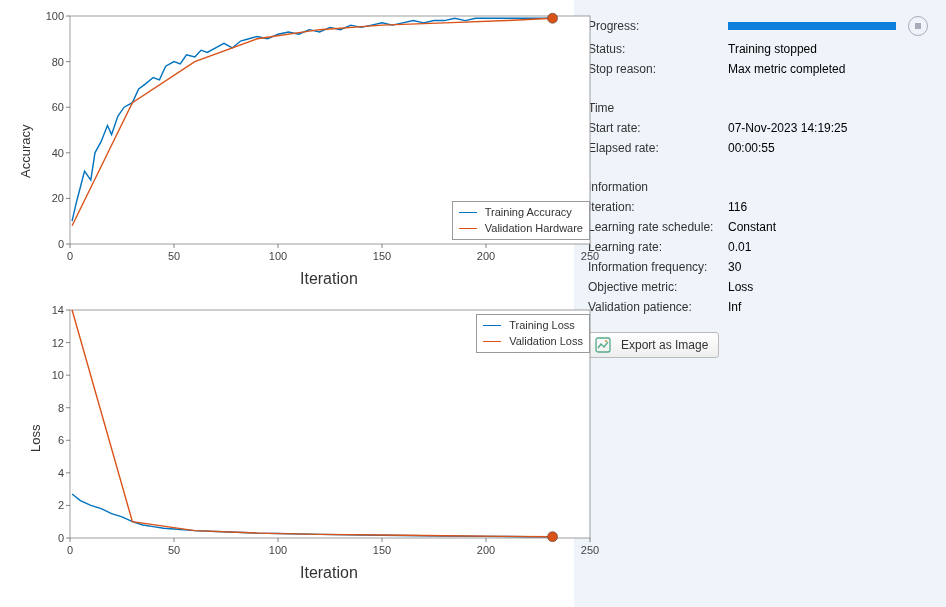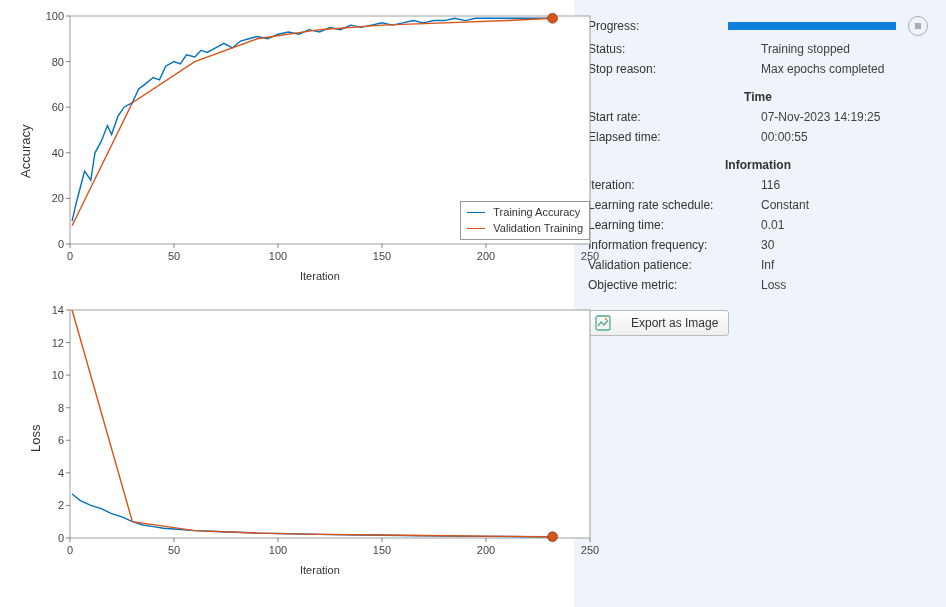--- a/index.html
+++ b/index.html
@@ -1,31 +1,31 @@
 <!DOCTYPE html>
 <html><head>
 <meta charset="utf-8">
 <style>
   html,body{margin:0;padding:0;width:946px;height:607px;font-family:Helvetica,Arial,sans-serif;font-size:12px;color:#333;background:#eef4f9;}
   .root{display:flex;width:946px;height:607px;}
   .plots{width:620px;height:607px;background:#fff;position:relative;}
   .side{flex:1;padding:16px 18px 0 14px;}
   .row{display:flex;align-items:center;margin-bottom:6px;}
   .lbl{width:140px;}
-  .val{color:#404040;margin-left:33px;}
-  .hdr{font-weight:bold;margin-top:14px;margin-bottom:6px;text-align:center;}
+  .val{color:#000000;}
+  .hdr{font-weight:normal;margin-top:25px;margin-bottom:6px;}
   .progbar-wrap{display:flex;align-items:center;flex:1;}
   .progbar{height:8px;background:#0e80dc;border-radius:0;width:168px;}
   .stopbtn{width:18px;height:18px;margin-left:12px;border-radius:50%;border:1.5px solid #aab;display:inline-flex;align-items:center;justify-content:center;}
   .stopbtn .sq{width:6px;height:6px;background:#aab;}
-  .exportbtn{margin-top:12px;padding:4px 10px 4px 6px;border:1px solid #bbb;background:linear-gradient(#fff,#eee);border-radius:3px;display:inline-flex;align-items:center;gap:20px;cursor:pointer;font-size:12px;color:#333;text-align:center;}
+  .exportbtn{margin-top:12px;padding:4px 10px 4px 6px;border:1px solid #bbb;background:linear-gradient(#fff,#eee);border-radius:3px;display:inline-flex;align-items:center;gap:10px;cursor:pointer;font-size:12px;color:#333;text-align:center;}
   .exportbtn svg{width:16px;height:16px;}
   
   .ptitle-y{position:absolute;transform:rotate(-90deg);transform-origin:left top;font-size:13px;}
-  .ptitle-x{position:absolute;font-size:11px;}
+  .ptitle-x{position:absolute;font-size:16px;}
   .legend{position:absolute;background:#fff;border:1px solid #999;padding:2px 6px;font-size:11px;}
   .legend .lrow{display:flex;align-items:center;gap:8px;line-height:15px;margin:1px 0;}
   .legend .lline{width:18px;height:1.5px;}
 </style>
 </head>
 <body>
 
 <div class="root">
   <div class="plots">
 
@@ -62,21 +62,21 @@
           <circle cx="512.56" cy="10.280000000000001" r="5" fill="#D95319" stroke="#333" stroke-width="0.5"></circle>
         </svg>
       <span class="ptitle-x" style="left:260px;top:262px;">Iteration</span>
       <div class="legend" style="right:10px;bottom:48px;">
         <div class="lrow">
             <span class="lline" style="background:#0072BD;"></span>
             <span>Training Accuracy</span>
           </div>
         <div class="lrow">
             <span class="lline" style="background:#D95319;"></span>
-            <span>Validation Training</span>
+            <span>Validation Hardware</span>
           </div>
       </div>
     </div>
 
     <div style="position:absolute;left:40px;top:302px;width:560px;height:280px;">
       <span class="ptitle-y" style="left:-12px;top:150px;">Loss</span>
       <svg id="svg-loss" width="560" height="260" style="position:absolute;left:0;top:0;">
           <rect x="30" y="8" width="520" height="228" fill="#fff" stroke="#888" stroke-width="0.8"></rect>
           <line x1="26" x2="30" y1="236" y2="236" stroke="#666" stroke-width="0.8"></line>
           <text x="24" y="240" text-anchor="end" font-size="11" fill="#444">0</text>
@@ -104,76 +104,86 @@
           <text x="342" y="252" text-anchor="middle" font-size="11" fill="#444">150</text>
           <line x1="446" x2="446" y1="236" y2="240" stroke="#666" stroke-width="0.8"></line>
           <text x="446" y="252" text-anchor="middle" font-size="11" fill="#444">200</text>
           <line x1="550" x2="550" y1="236" y2="240" stroke="#666" stroke-width="0.8"></line>
           <text x="550" y="252" text-anchor="middle" font-size="11" fill="#444">250</text>
           <path d="M32.08,192.0285714285714L40.4,198.54285714285714L50.8,203.42857142857144L61.2,206.68571428571428L71.6,211.57142857142858L82,214.82857142857142L92.4,219.71428571428572L102.80000000000001,222.97142857142856L113.2,224.6L123.6,226.22857142857143L134,227.04285714285714L144.4,227.85714285714286L154.8,228.67142857142858L175.60000000000002,229.4857142857143L196.4,230.3L217.2,231.1142857142857L238,231.44L279.6,232.41714285714286L321.20000000000005,233.06857142857143L362.8,233.55714285714285L404.4,234.0457142857143L446,234.37142857142857L487.6,234.69714285714286L512.56,234.86" fill="none" stroke="#0072BD" stroke-width="1.4"></path>
           <path d="M32.08,8L92.4,219.71428571428572L154.8,228.67142857142858L217.2,231.1142857142857L279.6,232.41714285714286L342,233.06857142857143L404.4,233.72L466.8,234.37142857142857L512.56,234.69714285714286" fill="none" stroke="#D95319" stroke-width="1.4"></path>
           <circle cx="512.56" cy="234.69714285714286" r="5" fill="#D95319" stroke="#333" stroke-width="0.5"></circle>
         </svg>
       <span class="ptitle-x" style="left:260px;top:262px;">Iteration</span>
+      <div class="legend" style="right:10px;top:12px;">
+        <div class="lrow">
+            <span class="lline" style="background:#0072BD;"></span>
+            <span>Training Loss</span>
+          </div>
+        <div class="lrow">
+            <span class="lline" style="background:#D95319;"></span>
+            <span>Validation Loss</span>
+          </div>
+      </div>
     </div>
   </div>
 
   <div class="side">
     <div class="row">
       <span class="lbl">Progress:</span>
       <span class="progbar-wrap">
         <span class="progbar"></span>
         <span class="stopbtn">
             <span class="sq"></span>
           </span>
       </span>
     </div>
     <div class="row">
         <span class="lbl">Status:</span>
         <span class="val">Training stopped</span>
       </div>
     <div class="row">
         <span class="lbl">Stop reason:</span>
-        <span class="val">Max epochs completed</span>
+        <span class="val">Max metric completed</span>
       </div>
 
     <div class="hdr">Time</div>
     <div class="row">
         <span class="lbl">Start rate:</span>
         <span class="val">07-Nov-2023 14:19:25</span>
       </div>
     <div class="row">
-        <span class="lbl">Elapsed time:</span>
+        <span class="lbl">Elapsed rate:</span>
         <span class="val">00:00:55</span>
       </div>
 
     <div class="hdr">Information</div>
     <div class="row">
         <span class="lbl">Iteration:</span>
         <span class="val">116</span>
       </div>
     <div class="row">
         <span class="lbl">Learning rate schedule:</span>
         <span class="val">Constant</span>
       </div>
     <div class="row">
-        <span class="lbl">Learning time:</span>
+        <span class="lbl">Learning rate:</span>
         <span class="val">0.01</span>
       </div>
     <div class="row">
         <span class="lbl">Information frequency:</span>
         <span class="val">30</span>
       </div>
     <div class="row">
+        <span class="lbl">Objective metric:</span>
+        <span class="val">Loss</span>
+      </div>
+    <div class="row">
         <span class="lbl">Validation patience:</span>
         <span class="val">Inf</span>
-      </div>
-    <div class="row">
-        <span class="lbl">Objective metric:</span>
-        <span class="val">Loss</span>
       </div>
 
     <button class="exportbtn">
       <svg viewBox="0 0 16 16">
           <rect x="1" y="1" width="14" height="14" rx="2" fill="none" stroke="#5a8" stroke-width="1.3"></rect>
           <polyline points="3,11 6,7 9,10 13,5" fill="none" stroke="#5a8" stroke-width="1.3"></polyline>
           <circle cx="11" cy="4" r="1" fill="#c83"></circle>
         </svg>
       <span>Export as Image</span>
     </button>

